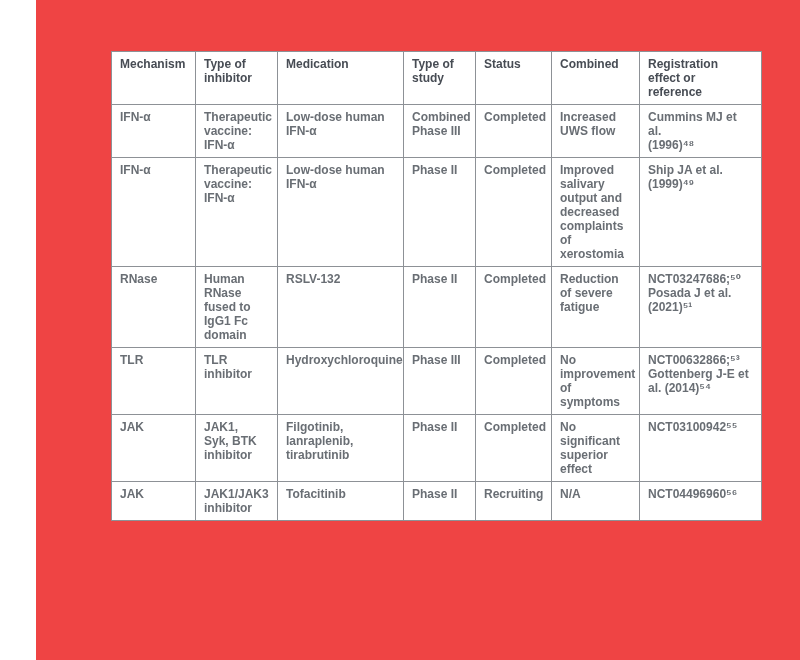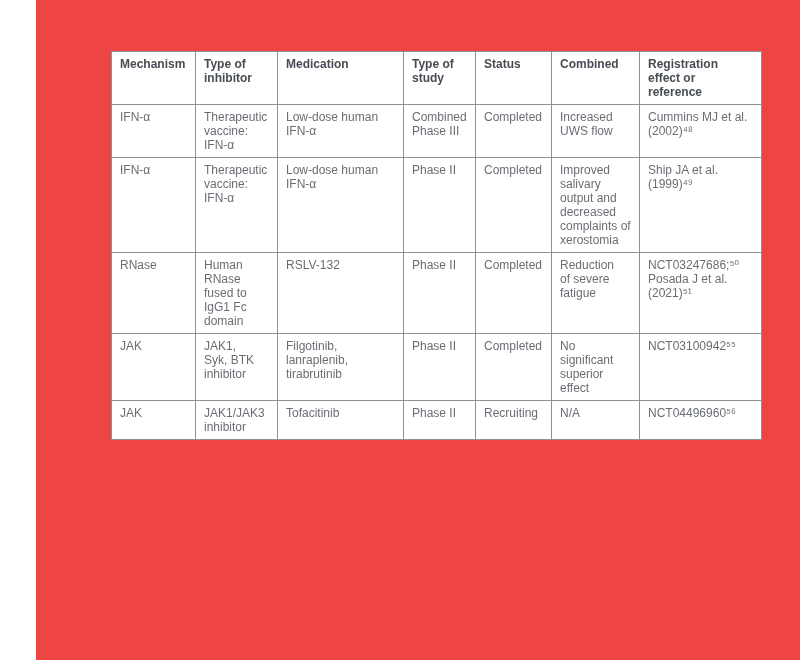--- a/index.html
+++ b/index.html
@@ -31,21 +31,21 @@
     line-height: 14px;
     white-space: pre-line;
     overflow: hidden;
   }
   table.trials th {
     color: #474c54;
     font-weight: bold;
   }
   table.trials td {
     color: #696e74;
-    font-weight: normal;
+    font-weight: bold;
   }
   col.c1 { width: 84px; }
   col.c2 { width: 82px; }
   col.c3 { width: 126px; }
   col.c4 { width: 72px; }
   col.c5 { width: 76px; }
   col.c6 { width: 88px; }
   col.c7 { width: 122px; }
 </style>
 </head>
@@ -84,21 +84,21 @@
 vaccine:
 IFN-α</td>
         <td>Low-dose human
 IFN-α</td>
         <td>Combined
 Phase III</td>
         <td>Completed</td>
         <td>Increased
 UWS flow</td>
         <td>Cummins MJ et al.
-(2002)⁴⁸</td>
+(1996)⁴⁸</td>
       </tr>
       <tr>
         <td>IFN-α</td>
         <td>Therapeutic
 vaccine:
 IFN-α</td>
         <td>Low-dose human
 IFN-α</td>
         <td>Phase II</td>
         <td>Completed</td>
@@ -122,20 +122,34 @@
         <td>Phase II</td>
         <td>Completed</td>
         <td>Reduction
 of severe
 fatigue</td>
         <td>NCT03247686;⁵⁰
 Posada J et al.
 (2021)⁵¹</td>
       </tr>
       <tr>
+        <td>TLR</td>
+        <td>TLR
+inhibitor</td>
+        <td>Hydroxychloroquine</td>
+        <td>Phase III</td>
+        <td>Completed</td>
+        <td>No
+improvement
+of symptoms</td>
+        <td>NCT00632866;⁵³
+Gottenberg J-E et
+al. (2014)⁵⁴</td>
+      </tr>
+      <tr>
         <td>JAK</td>
         <td>JAK1,
 Syk, BTK
 inhibitor</td>
         <td>Filgotinib,
 lanraplenib,
 tirabrutinib</td>
         <td>Phase II</td>
         <td>Completed</td>
         <td>No

